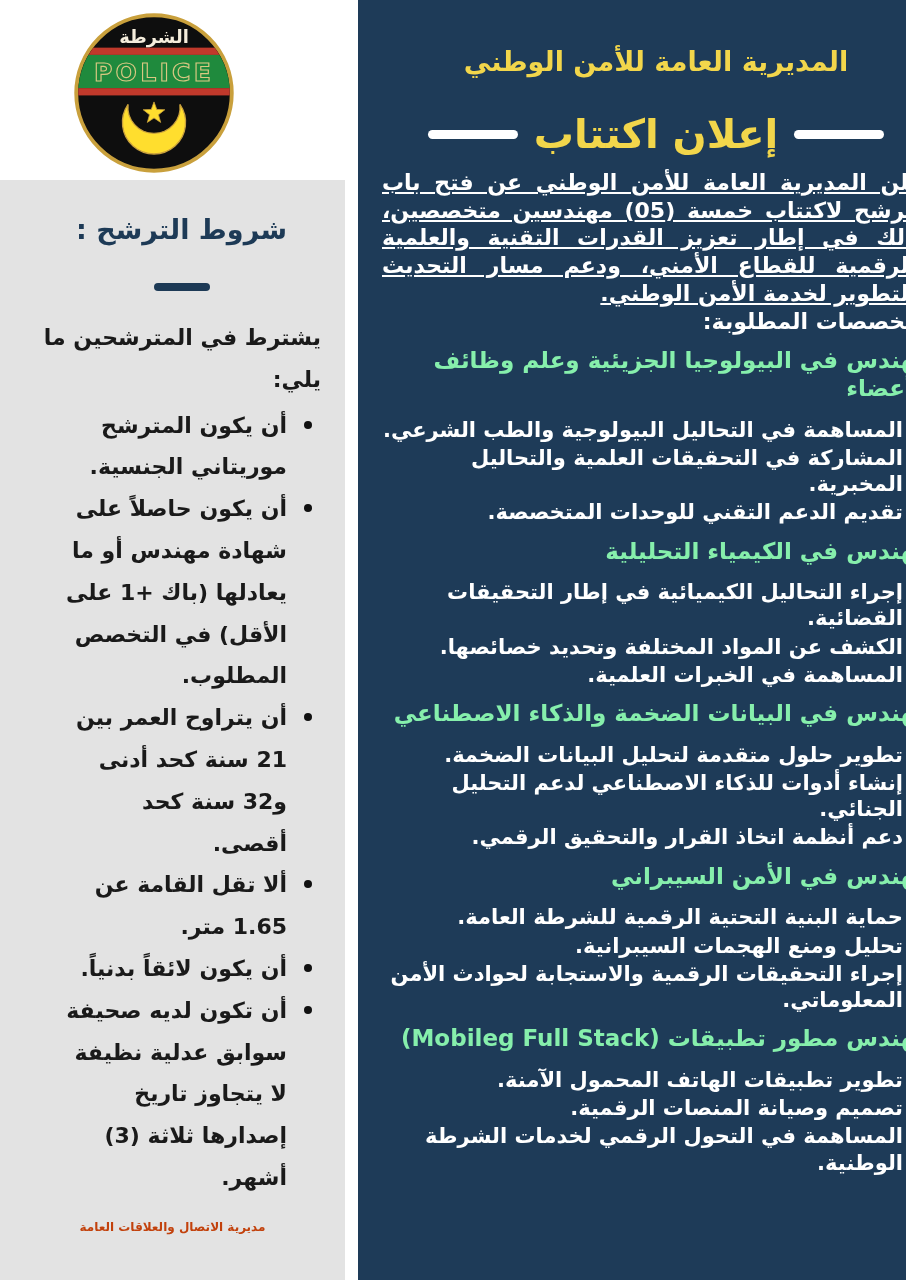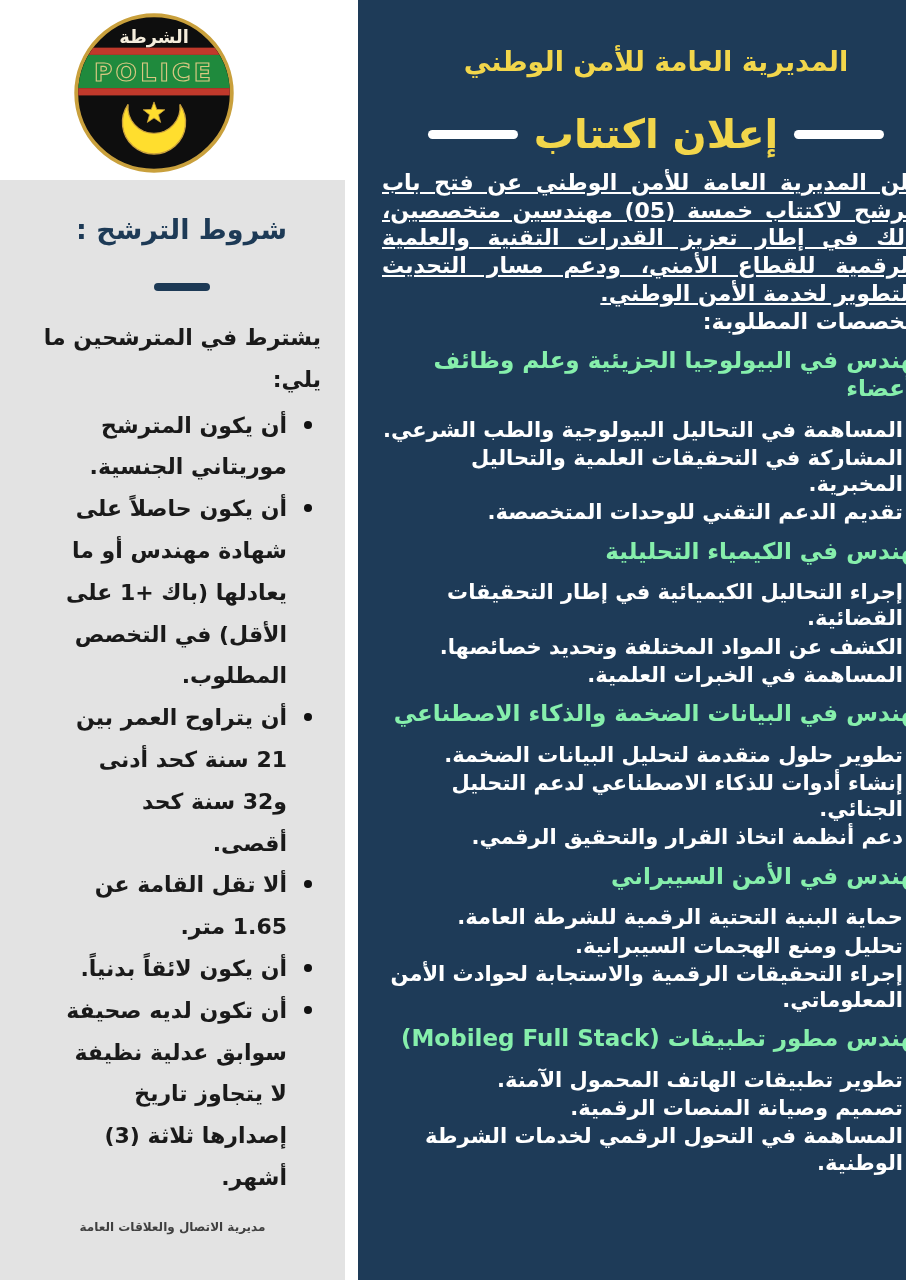--- a/index.html
+++ b/index.html
@@ -27,21 +27,21 @@
   .cond-dash { width:56px; height:8px; border-radius:4px; background:#1d3a56; flex:none; }
   .cond-intro { font-size:22px; line-height:1.9; margin-bottom:4px; }
   .cond-list { list-style:none; }
   .cond-list li { position:relative; padding-right:34px; font-size:22px; line-height:1.9;margin-left:21px; }
   .cond-list li::before {
     content:''; position:absolute; right:9px; top:16px;
     width:8px; height:8px; border-radius:50%; background:#111;
   }
   .credit {
     position:absolute; left:0; right:0; bottom:46px;
-    text-align:center; font-size:12px; color:#404040; direction:rtl;
+    text-align:center; font-size:12px; color:#c2410c; direction:rtl;
   }
 
   
   .navy-panel {
     position:absolute; left:358px; top:0; width:594px; height:1280px;
     background:#1e3b58; color:#ffffff; direction:rtl; text-align:right;
     padding:34px 22px 0 24px; overflow:hidden;
   }
   .edge-line { position:absolute; top:0; bottom:0; right:7px; width:2px; background:rgba(180,200,216,0.30); }
 

